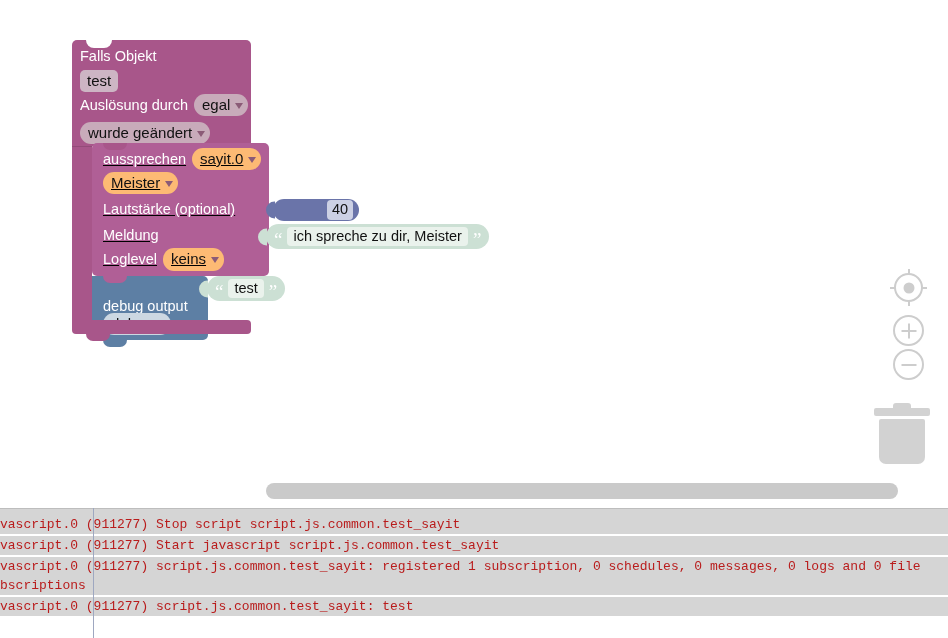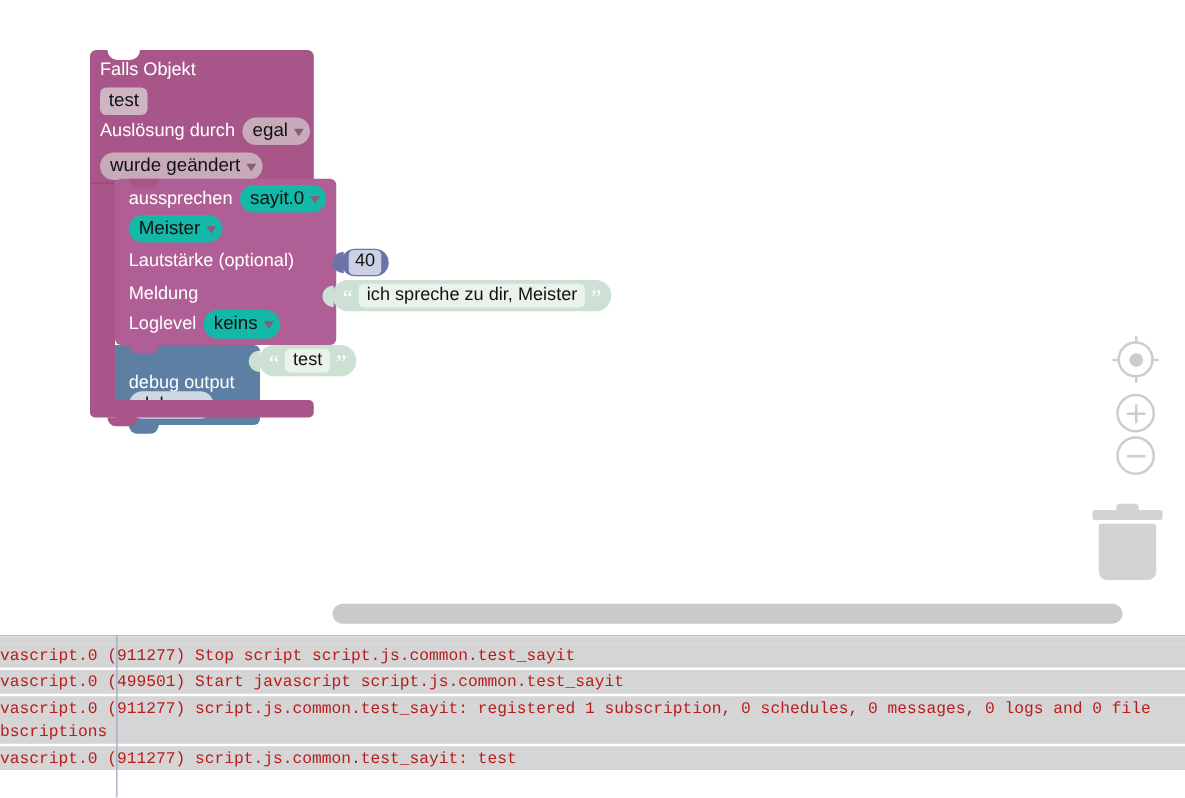--- a/index.html
+++ b/index.html
@@ -97,21 +97,21 @@
     padding: 2px 5px 3px 8px;
     font-size: 15px;
     color: #111;
     line-height: 1.15;
     white-space: nowrap;
     display: inline-flex;
     align-items: center;
     gap: 4px;
     cursor: pointer;
   }
-  .dd.lt { background: #14b8a6; }
+  .dd.lt { background: #fdba74; }
   .dd-arrow {
     width: 0; height: 0;
     border-left: 4.5px solid transparent;
     border-right: 4.5px solid transparent;
     border-top: 6px solid #8b5b77;
     display: inline-block;
     margin-left: 1px;
     position: relative; top: 1px;
   }
 
@@ -119,20 +119,21 @@
   .inner-wrap {
     position: absolute;
     left: 92px; top: 143px;
   }
 
   .blk-say {
     position: relative;
     width: 177px;
     background: #b05f96;
     border-radius: 5px;
+    text-decoration: underline;
   }
   .blk-say .row { padding-left: 11px; }
   .blk-say .notch-in {
     position: absolute; top: 0; left: 11px;
     width: 24px; height: 7px;
     background: #a8568a;
     border-radius: 0 0 10px 10px;
   }
 
   .blk-debug {
@@ -198,20 +199,21 @@
     display: flex; align-items: center;
   }
   .blk-number .plug { background: #6a74a9; left: -7px; }
   .num-field {
     background: #ccd0e4;
     border-radius: 4px;
     font-size: 14.5px;
     color: #111;
     padding: 0px 5px 1px 5px;
     line-height: 1.3;
+    margin-left: 48px;
   }
 
   .blk-string {
     position: absolute;
     background: #cce0d4;
     border-radius: 13px;
     height: 25px;
     display: flex; align-items: center;
     gap: 5px;
     padding: 0 8px;
@@ -443,20 +445,20 @@
 
       <div id="canvas-scrollbar">
         <div class="thumb"></div>
       </div>
     </div>
   </div>
 
   <div id="log-panel">
     <div id="log-spacer"></div>
     <div class="log-row">vascript.0 (911277) Stop script script.js.common.test_sayit</div>
-    <div class="log-row">vascript.0 (499501) Start javascript script.js.common.test_sayit</div>
+    <div class="log-row">vascript.0 (911277) Start javascript script.js.common.test_sayit</div>
     <div class="log-row wrap">vascript.0 (911277) script.js.common.test_sayit: registered 1 subscription, 0 schedules, 0 messages, 0 logs and 0 file
 bscriptions</div>
     <div class="log-row">vascript.0 (911277) script.js.common.test_sayit: test</div>
   </div>
   <div id="log-scroll-line"></div>
 
 </div>
 
 </body></html>

